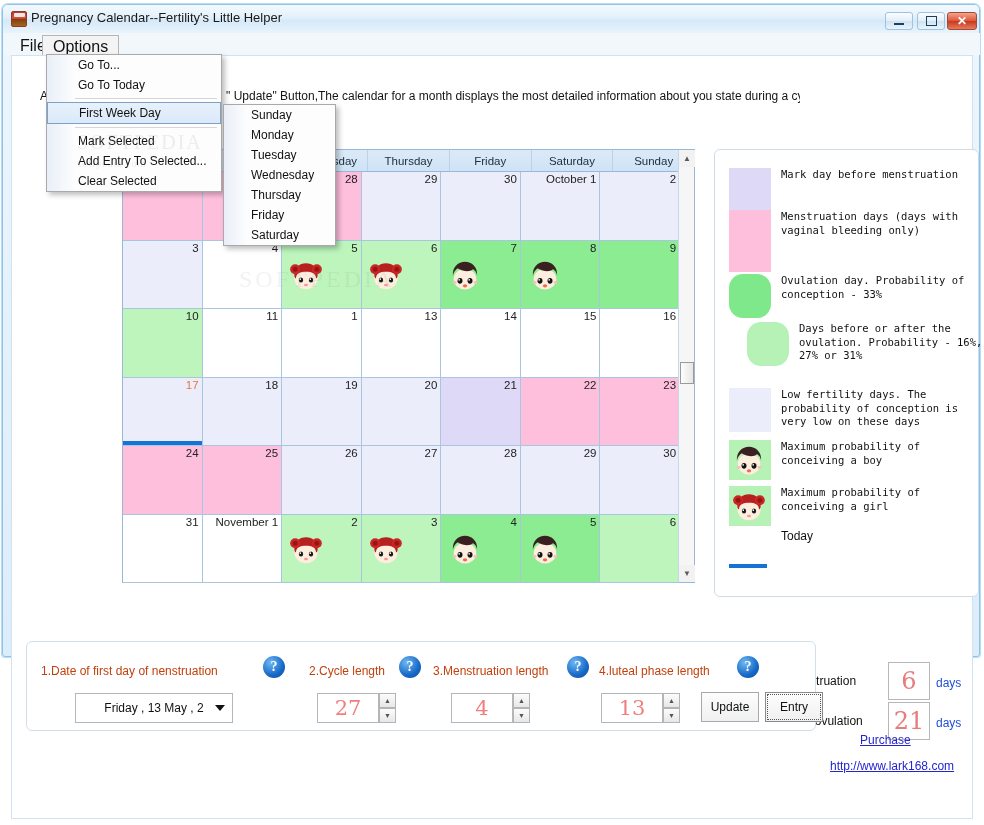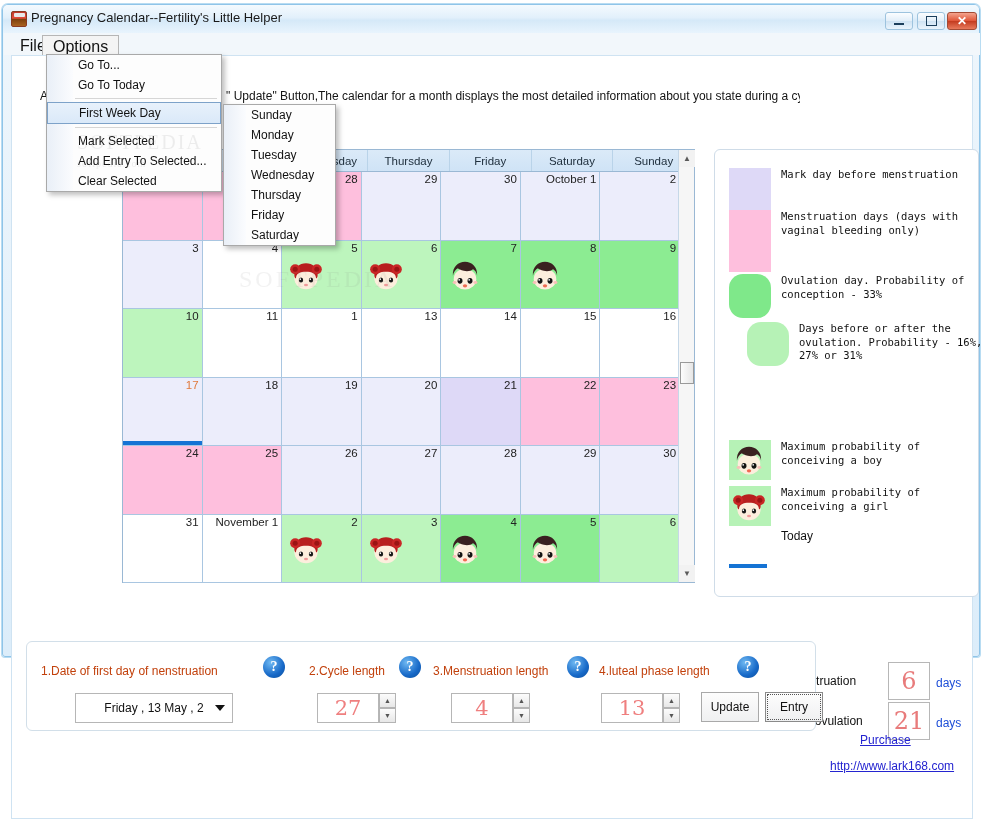--- a/index.html
+++ b/index.html
@@ -575,20 +575,26 @@
         <div class="leg-row" style="left: 14px; top: 124px; width: 240px;">
           <div class="leg-swatch" style="height: 44px; background: rgb(127, 232, 138); border-radius: 14px;"></div>
           <div class="leg-text" style="white-space: pre;">Ovulation day. Probability of
 conception - 33%</div>
         </div>
         <div class="leg-row" style="left: 14px; top: 172px; width: 240px; margin-left: 18px;">
           <div class="leg-swatch" style="height: 44px; background: rgb(182, 242, 182); border-radius: 14px;"></div>
           <div class="leg-text" style="white-space: pre;">Days before or after the
 ovulation. Probability - 16%,
 27% or 31%</div>
+        </div>
+        <div class="leg-row" style="left: 14px; top: 238px; width: 240px;">
+          <div class="leg-swatch" style="height: 44px; background: rgb(236, 237, 251); border-radius: 0px;"></div>
+          <div class="leg-text" style="white-space: pre;">Low fertility days. The
+probability of conception is
+very low on these days</div>
         </div>
         <div class="leg-row" style="left: 14px; top: 290px; width: 240px;">
           <div class="leg-swatch" style="height: 40px; background: rgb(182, 242, 182);"><svg viewBox="0 0 48 48" width="40" height="40">
               <ellipse cx="24" cy="29" rx="13.5" ry="12.5" fill="#fdeedd"></ellipse>
               <path d="M9.5 25c-1-11 6.5-17 14.5-17s15.5 6 14.5 17c-0.5-5-3-7-5-8-2 2-6 3-11 2-3.5-0.7-6-2-7-3-2.5 1.5-5.3 4-6 9z" fill="#3a2020"></path>
               <ellipse cx="18" cy="31" rx="3" ry="3.4" fill="#141414"></ellipse>
               <ellipse cx="30" cy="31" rx="3" ry="3.4" fill="#141414"></ellipse>
               <ellipse cx="17" cy="29.8" rx="1" ry="1.1" fill="#fff"></ellipse>
               <ellipse cx="29" cy="29.8" rx="1" ry="1.1" fill="#fff"></ellipse>
               <ellipse cx="24" cy="37" rx="2.6" ry="2" fill="#ef6a52"></ellipse>

